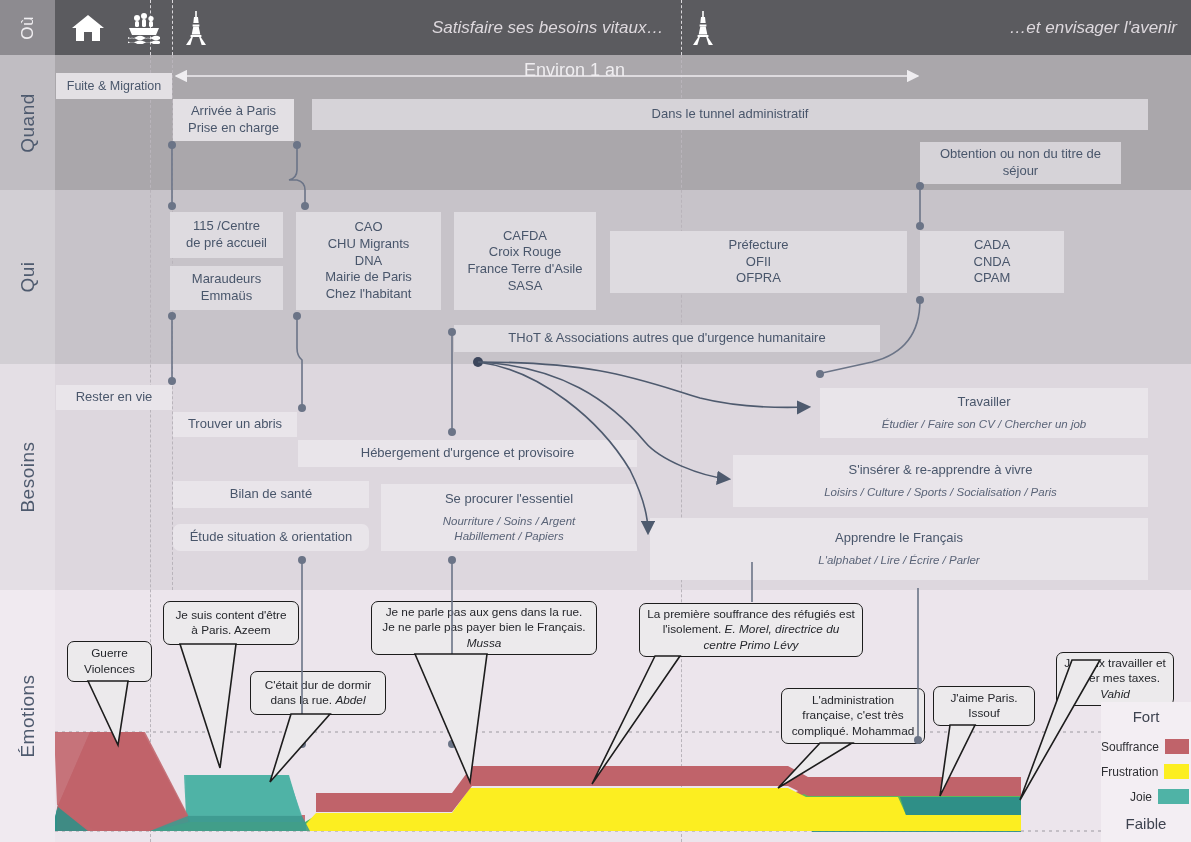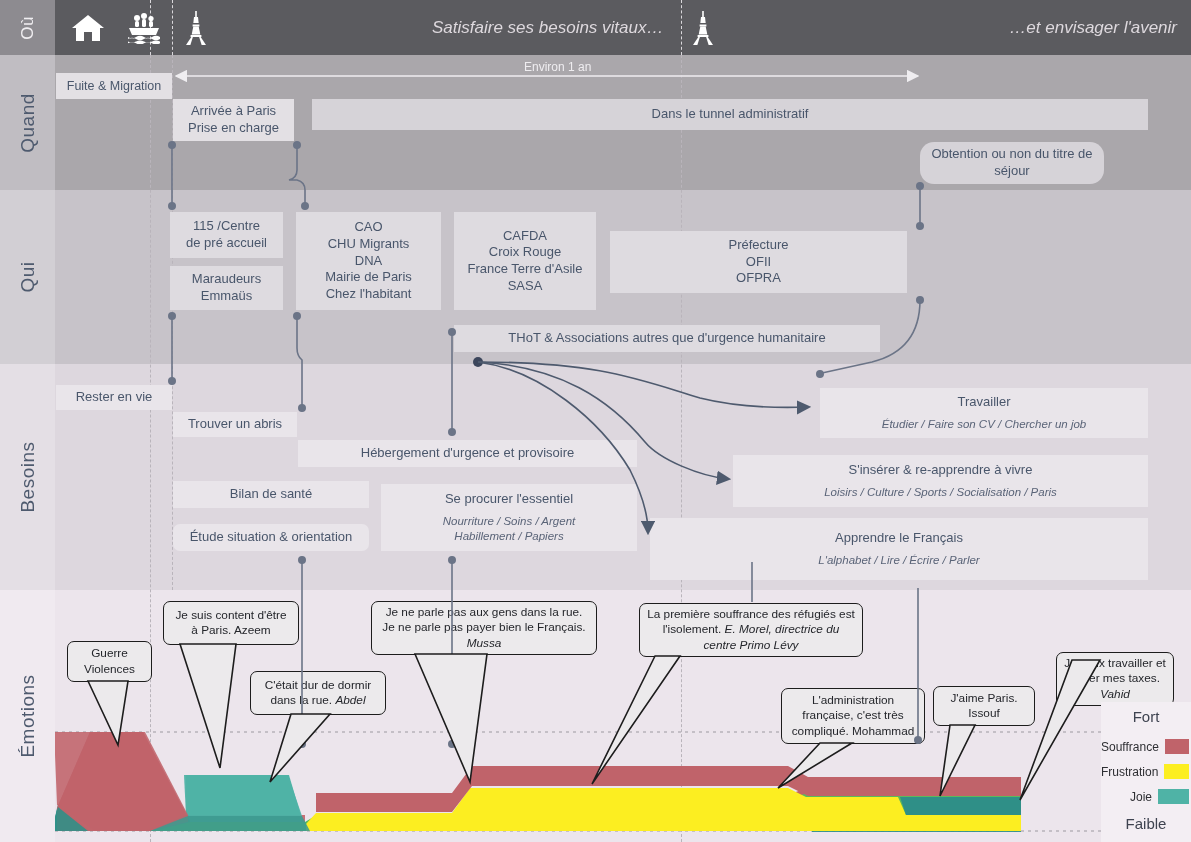--- a/index.html
+++ b/index.html
@@ -147,47 +147,50 @@
             <path d="M7.6 24 h10.8 v2 H7.6z"></path>
             <path d="M8.3 26 L3 34 h4.4 l2.5-8z"></path>
             <path d="M17.7 26 L23 34h-4.4l-2.5-8z"></path>
           </g>
         </svg>
     </div>
     <div class="hdr-txt" style="left:377px;">Satisfaire ses besoins vitaux…</div>
     <div class="hdr-txt" style="right:14px;">…et envisager l'avenir</div>
   </div>
 
-  <div style="position:absolute;left:524px;top:60px;color:#efedf0;font-size:12px;">Environ 1 an</div>
+  <div style="position:absolute;left:524px;top:60px;color:#efedf0;font-size:18px;">Environ 1 an</div>
 
   <div class="box b-quand-lite" style="left:56px;top:73px;width:116px;height:26px;font-size:12.5px;">Fuite &amp; Migration</div>
 
   <div class="box b-quand-lite" style="left: 173px; top: 99px; width: 121px; height: 42px; white-space: pre-line;">Arrivée à Paris
 Prise en charge</div>
 
   <div class="box b-quand" style="left:312px;top:99px;width:836px;height:31px;">Dans le tunnel administratif</div>
 
-  <div class="box b-quand" style="left:920px;top:142px;width:184px;height:42px;border-radius:14px;">Obtention ou non du titre de séjour</div>
+  <div class="box b-quand" style="left:920px;top:142px;width:201px;height:42px;">Obtention ou non du titre de séjour</div>
 
   <div class="box b-qui" style="left: 170px; top: 212px; width: 113px; height: 46px; white-space: pre-line;">115 /Centre
 de pré accueil</div>
   <div class="box b-qui" style="left: 170px; top: 266px; width: 113px; height: 44px; white-space: pre-line;">Maraudeurs
 Emmaüs</div>
   <div class="box b-qui" style="left: 296px; top: 212px; width: 145px; height: 98px; white-space: pre-line;">CAO
 CHU Migrants
 DNA
 Mairie de Paris
 Chez l'habitant</div>
   <div class="box b-qui" style="left: 454px; top: 212px; width: 142px; height: 98px; white-space: pre-line;">CAFDA
 Croix Rouge
 France Terre d'Asile
 SASA</div>
   <div class="box b-qui" style="left: 610px; top: 231px; width: 297px; height: 62px; white-space: pre-line;">Préfecture
 OFII
 OFPRA</div>
+  <div class="box b-qui" style="left: 920px; top: 231px; width: 144px; height: 62px; white-space: pre-line;">CADA
+CNDA
+CPAM</div>
   <div class="box b-qui" style="left:454px;top:325px;width:426px;height:27px;">THoT &amp; Associations autres que d'urgence humanitaire</div>
 
   <div class="box b-besoin" style="left:56px;top:385px;width:116px;height:25px;">Rester en vie</div>
   <div class="box b-besoin" style="left:173px;top:412px;width:124px;height:25px;">Trouver un abris</div>
   <div class="box b-besoin" style="left:298px;top:440px;width:339px;height:27px;">Hébergement d'urgence et provisoire</div>
   <div class="box b-besoin" style="left:173px;top:481px;width:196px;height:27px;">Bilan de santé</div>
   <div class="box b-besoin" style="left:173px;top:524px;width:196px;height:27px;border-radius:7px;">Étude situation &amp; orientation</div>
 
   <div class="box b-besoin" style="left:381px;top:484px;width:256px;height:67px;">
     <div>Se procurer l'essentiel</div>

